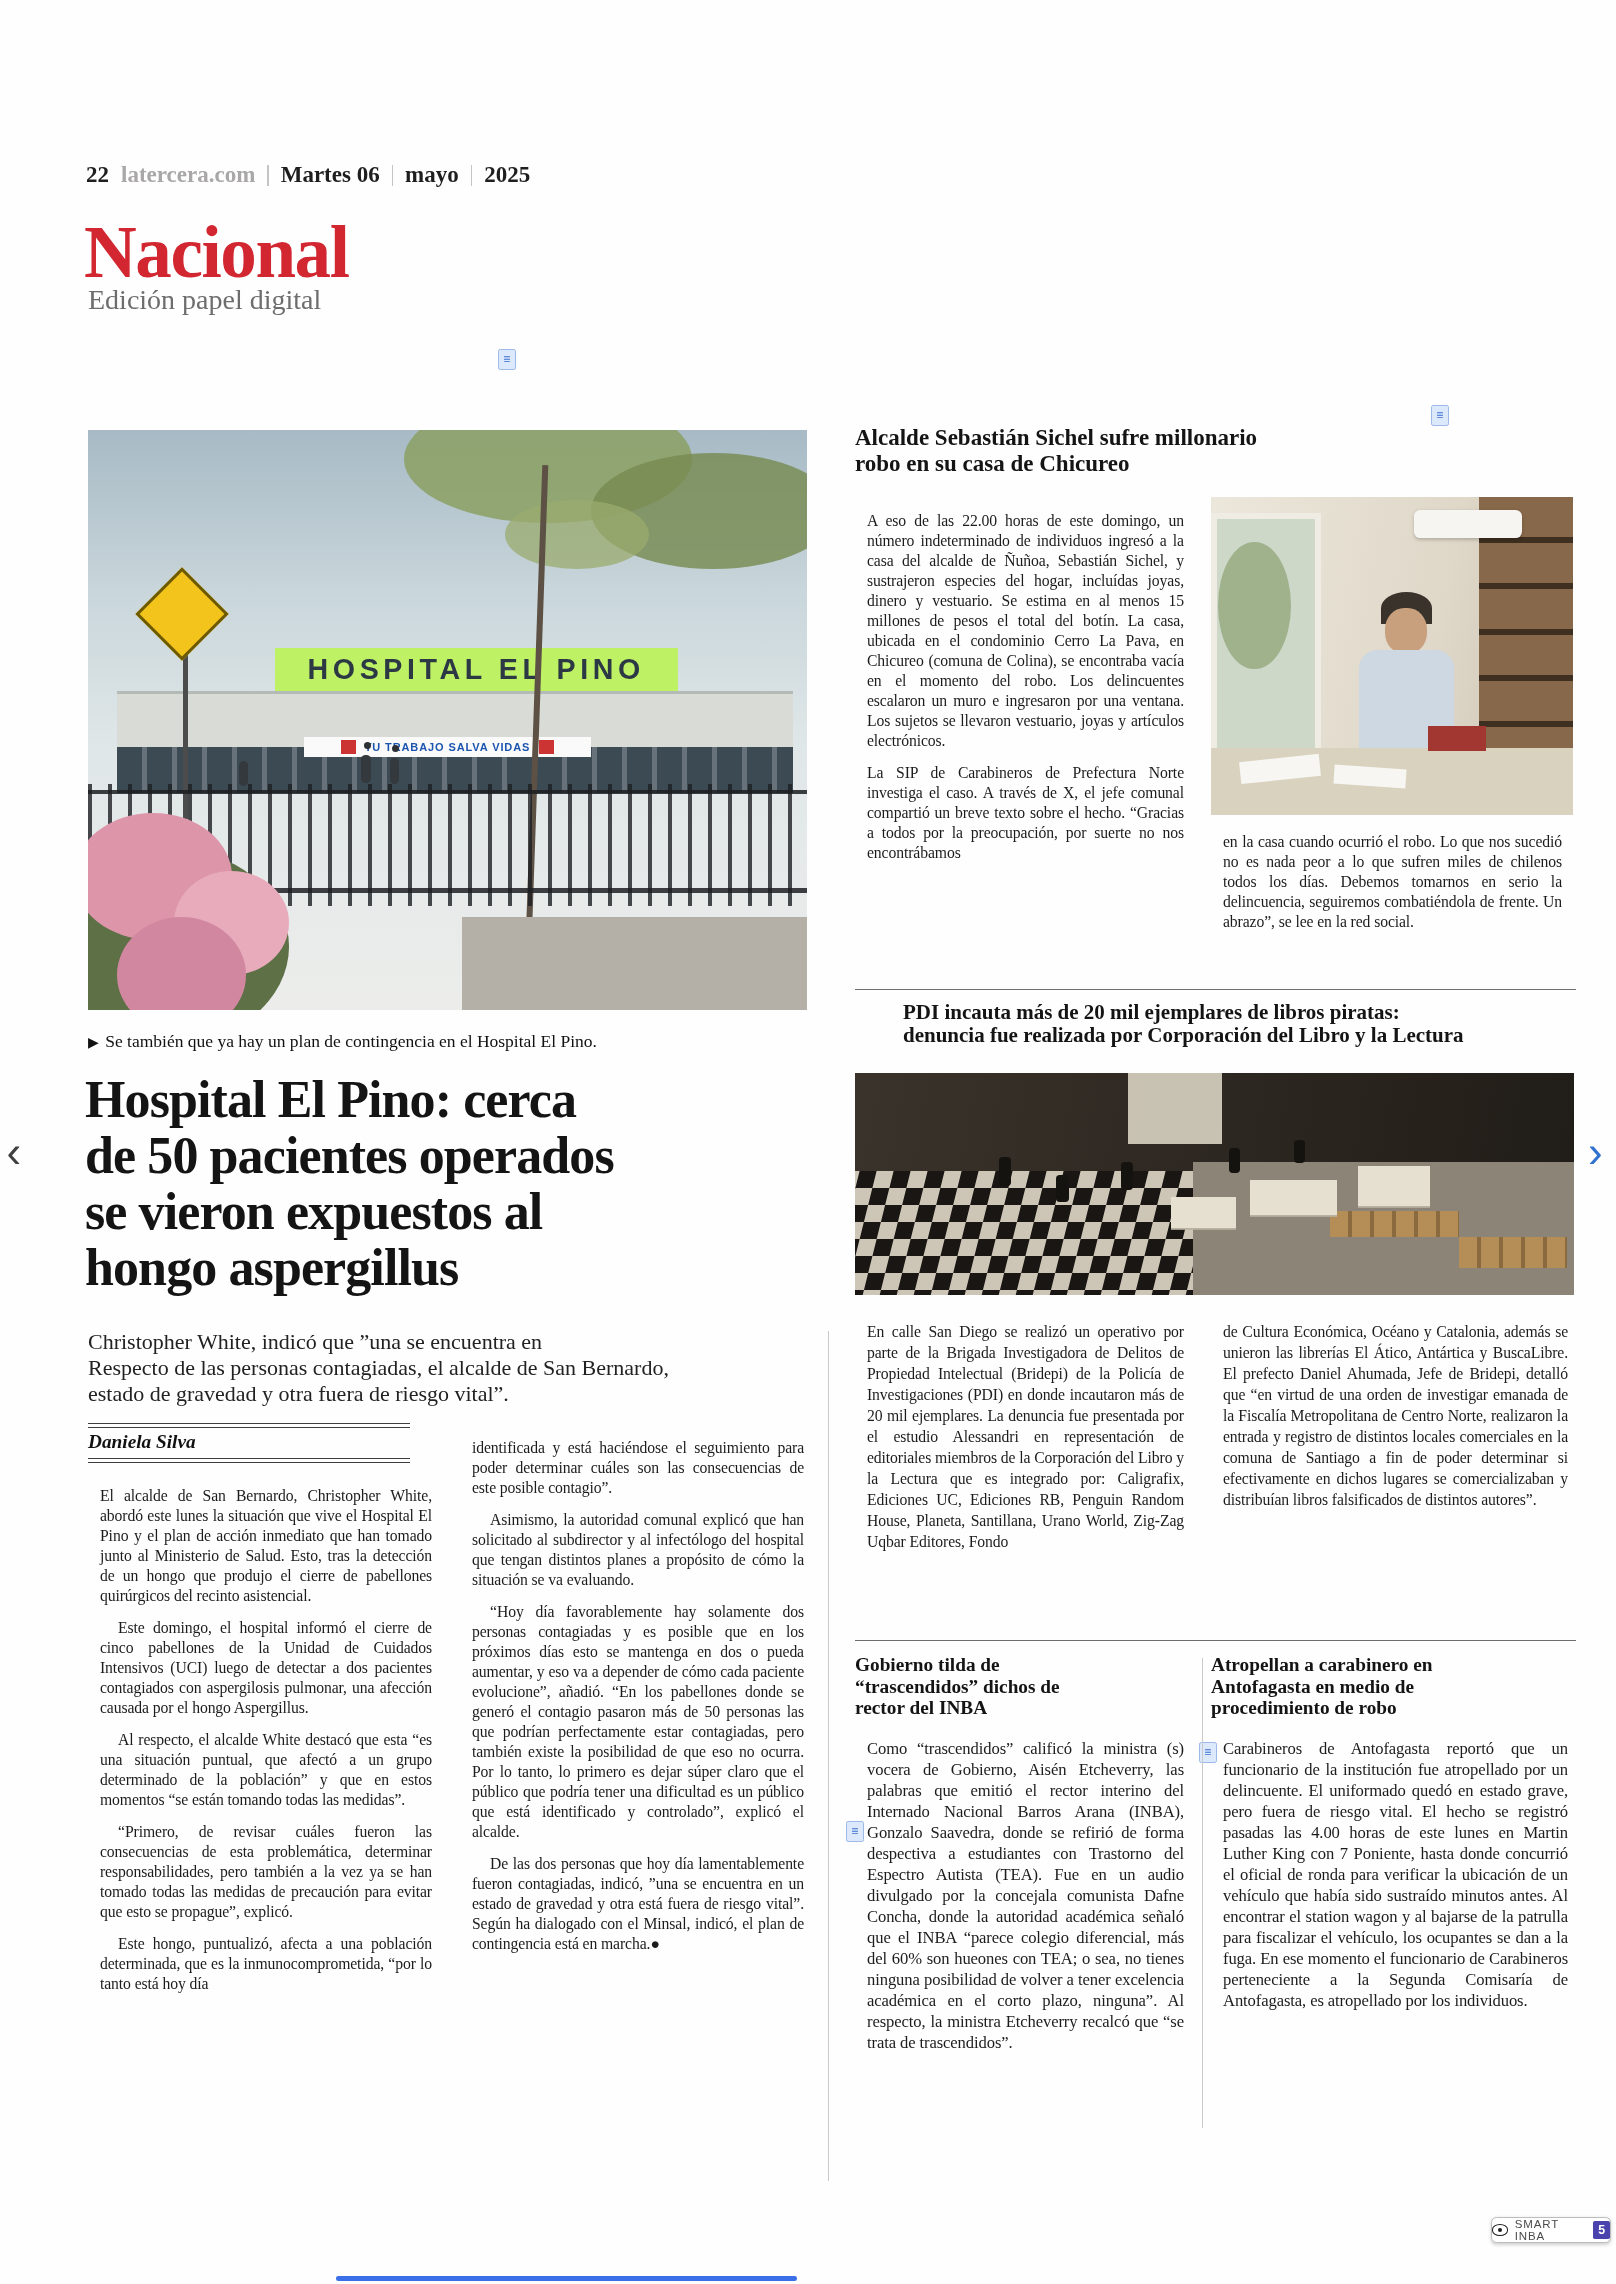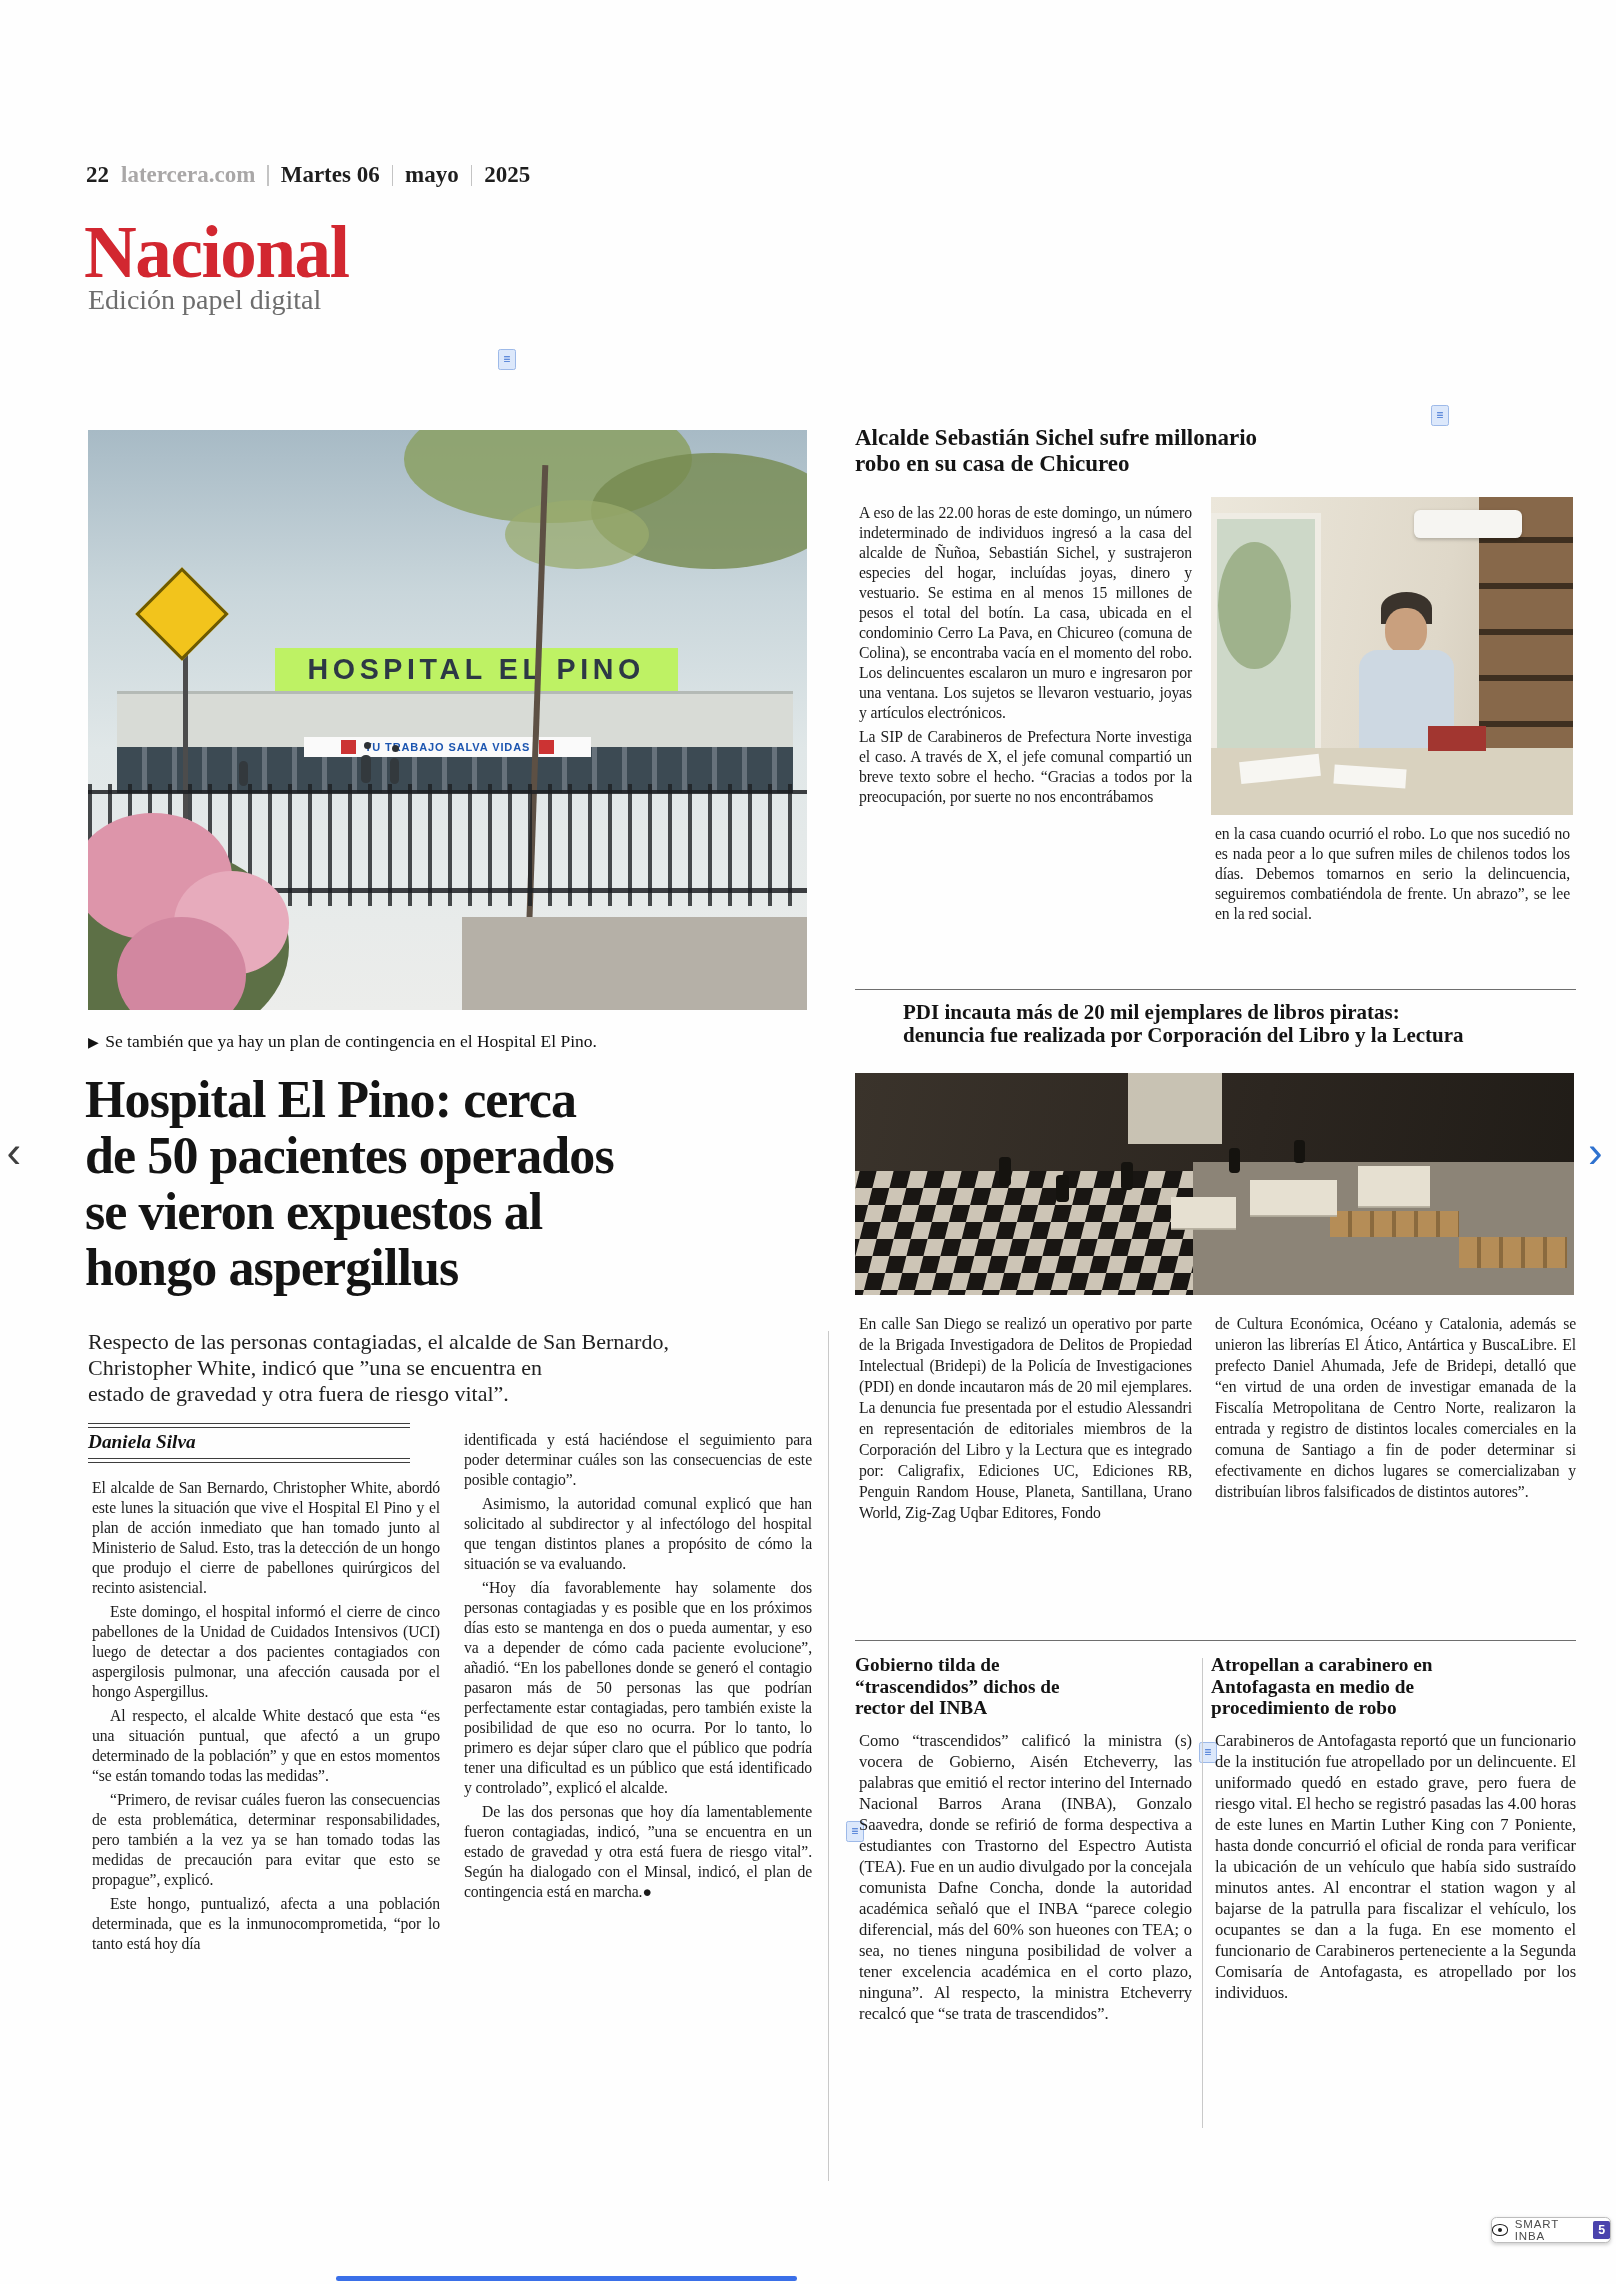--- a/index.html
+++ b/index.html
@@ -64,21 +64,21 @@
   .fig-body{background:#15130f;border-radius:3.7px;}
 
   
   .caption{left:88px;top:1031px;width:719px;font-size:17.5px;color:#111;}
   .caption .tri{font-size:14px;margin-right:6.4px;}
   .main-headline{left:85px;top:1072px;width:765px;font-size:52px;line-height:56px;font-weight:bold;color:#141414;letter-spacing:-0.9px;}
   .subhead{left:88px;top:1329px;width:719px;font-size:22px;line-height:26px;color:#222;}
   .rule{background:#3d3d3d;}
   .byline{left:88px;top:1431px;width:322px;font-size:19.3px;font-weight:bold;font-style:italic;color:#111;}
 
-  .paras p{margin:4px;text-indent:1.15em;}
+  .paras p{margin:12px;text-indent:1.15em;}
   .paras p:first-child{text-indent:0;}
   .paras.noindent p{text-indent:0;}
   .bodytext{font-size:15.7px;line-height:20px;text-align:justify;color:#1c1c1c;letter-spacing:-0.1px;}
   .col-main1{left:88px;top:1474px;width:356px;}
   .col-main2{left:460px;top:1426px;width:356px;}
 
   .vrule{background:#c9c9c9;width:0.9px;}
   .hrule{background:#6e6e6e;height:1.4px;}
 
   .sichel-headline{left:855px;top:425px;width:709px;font-size:23px;line-height:26px;font-weight:bold;color:#141414;}
@@ -166,22 +166,22 @@
   <span class="tri">▶</span><span>Se también que ya hay un plan de contingencia en el Hospital El Pino.</span>
 </div>
 
 <div class="abs main-headline">
     <div>Hospital El Pino: cerca</div>
     <div>de 50 pacientes operados</div>
     <div>se vieron expuestos al</div>
     <div>hongo aspergillus</div>
   </div>
 <div class="abs subhead">
+    <div>Christopher White, indicó que ”una se encuentra en</div>
     <div>Respecto de las personas contagiadas, el alcalde de San Bernardo,</div>
-    <div>Christopher White, indicó que ”una se encuentra en</div>
     <div>estado de gravedad y otra fuera de riesgo vital”.</div>
   </div>
 
 <div class="abs rule" style="left:88px;top:1423px;width:322px;height:1.4px;"></div>
 <div class="abs rule" style="left:88px;top:1427px;width:322px;height:1.4px;"></div>
 <div class="abs byline">Daniela Silva</div>
 <div class="abs rule" style="left:88px;top:1458px;width:322px;height:1.4px;"></div>
 <div class="abs rule" style="left:88px;top:1462px;width:322px;height:1.4px;"></div>
 
 <div class="abs bodytext paras col-main1">

